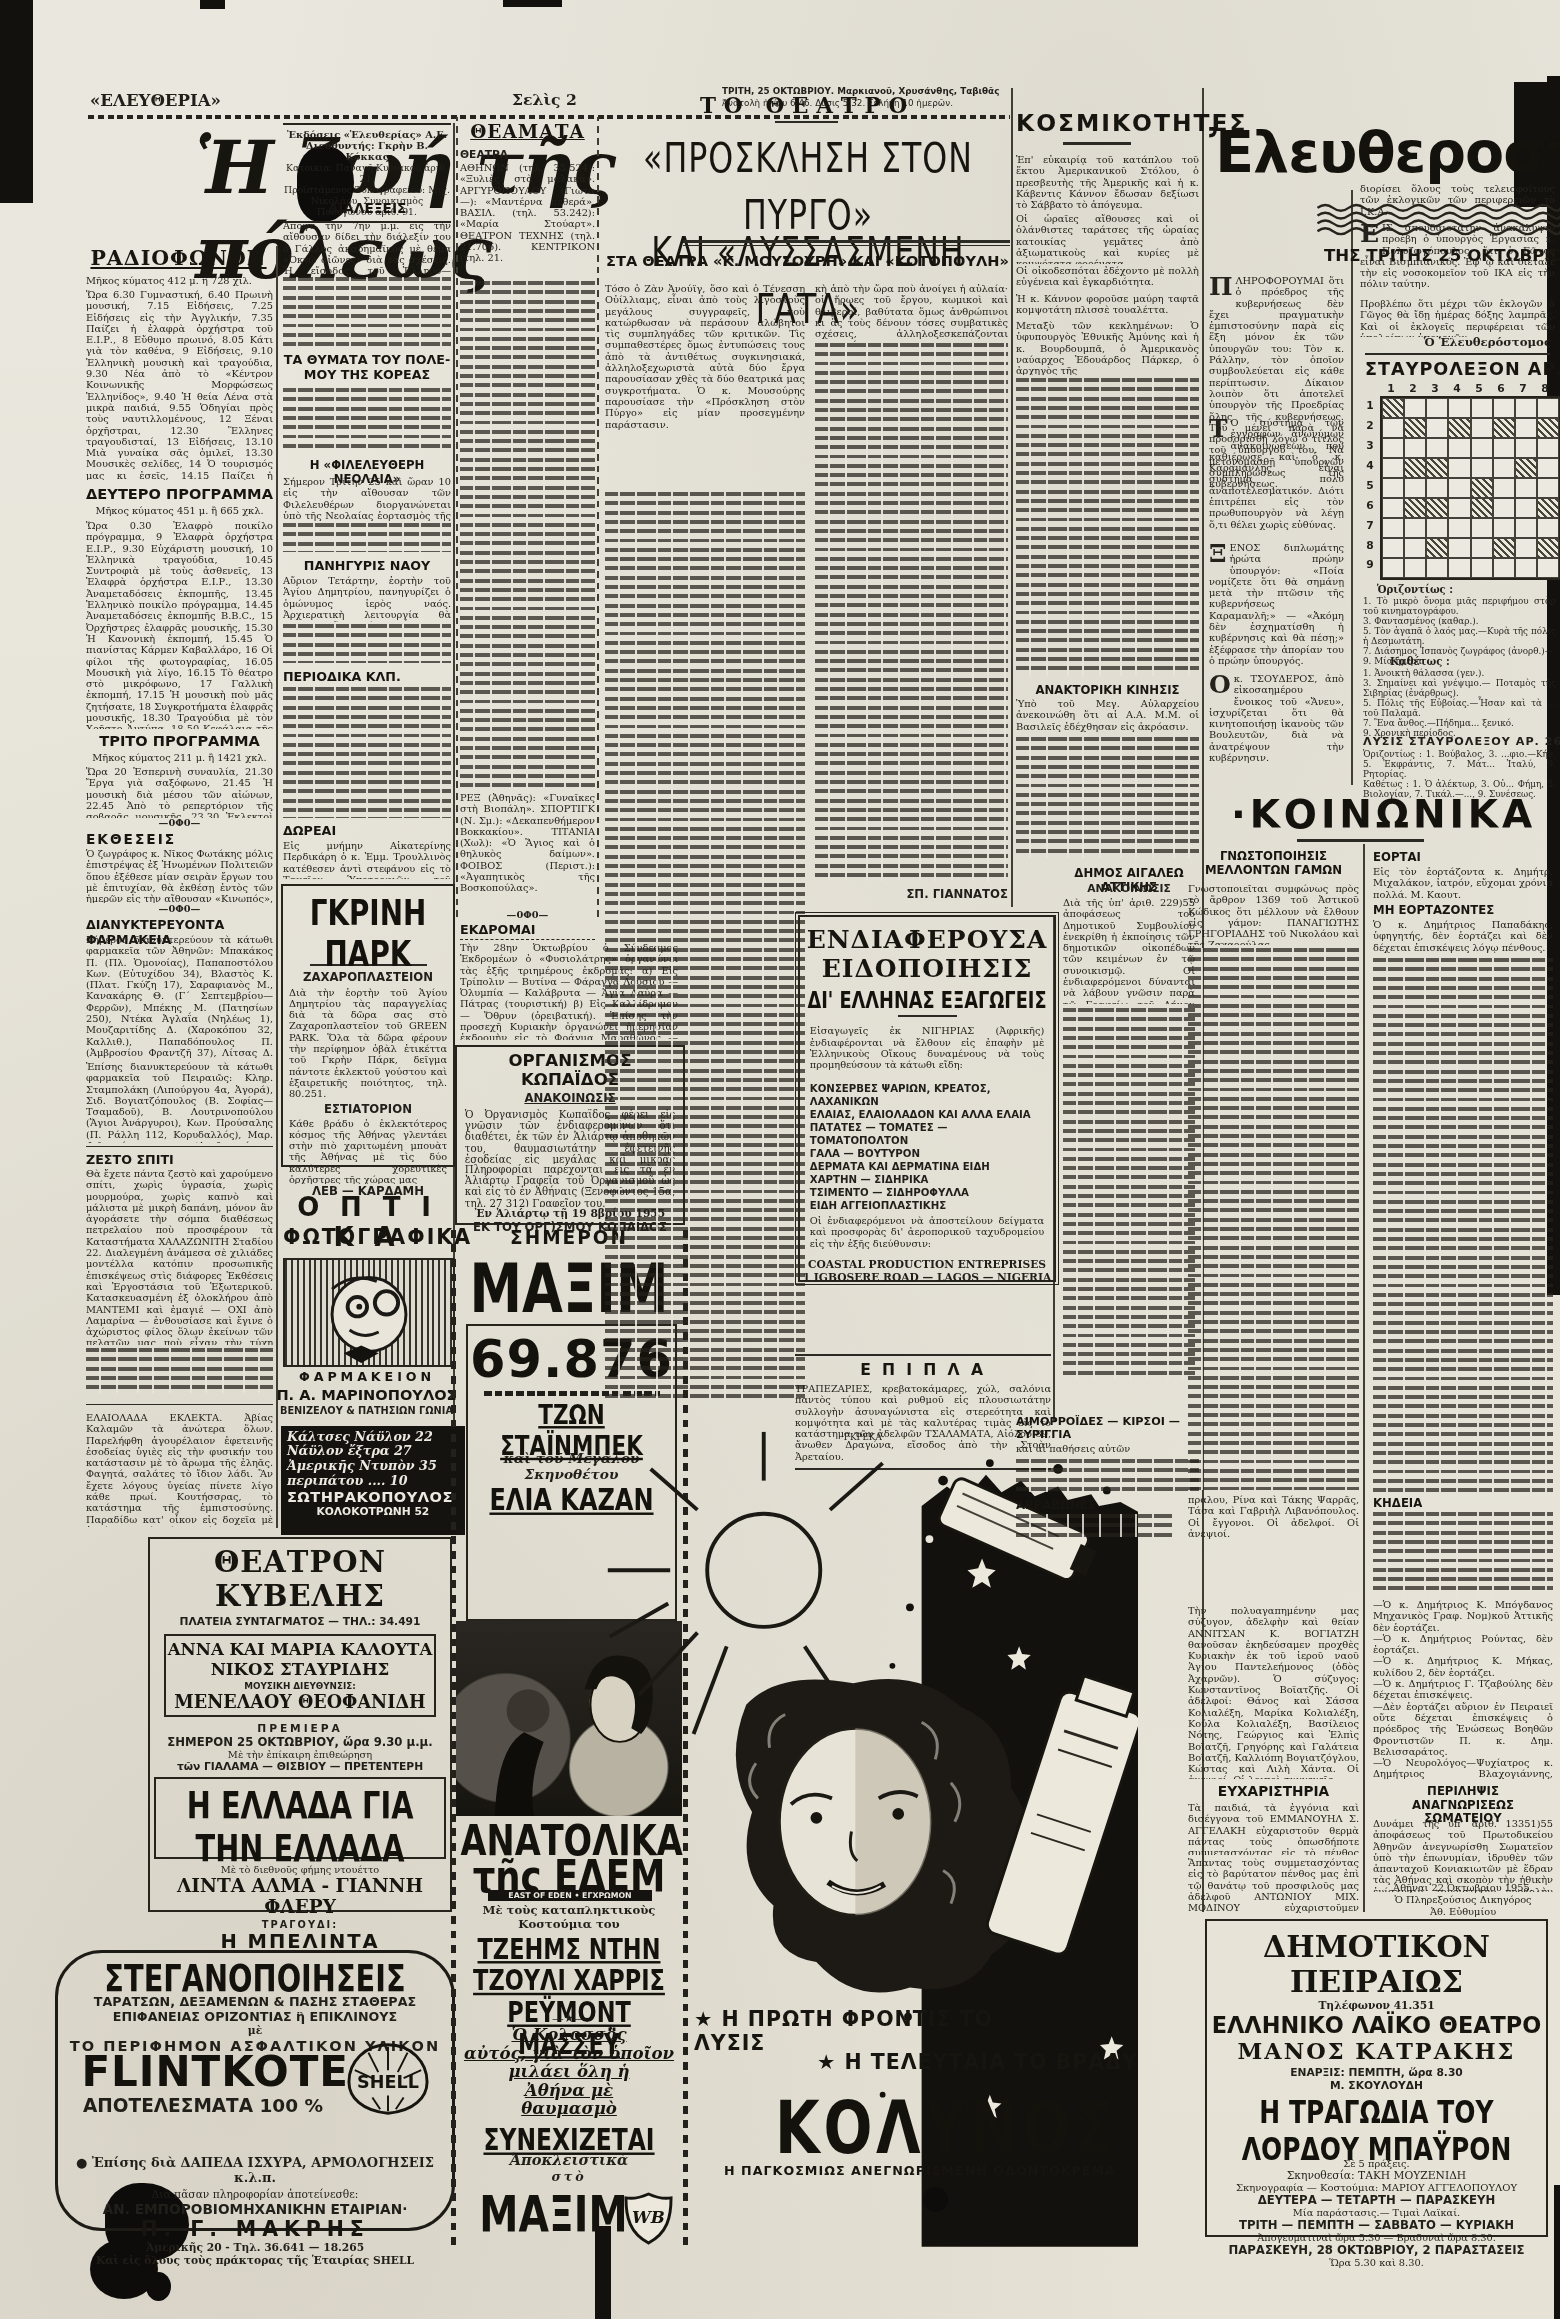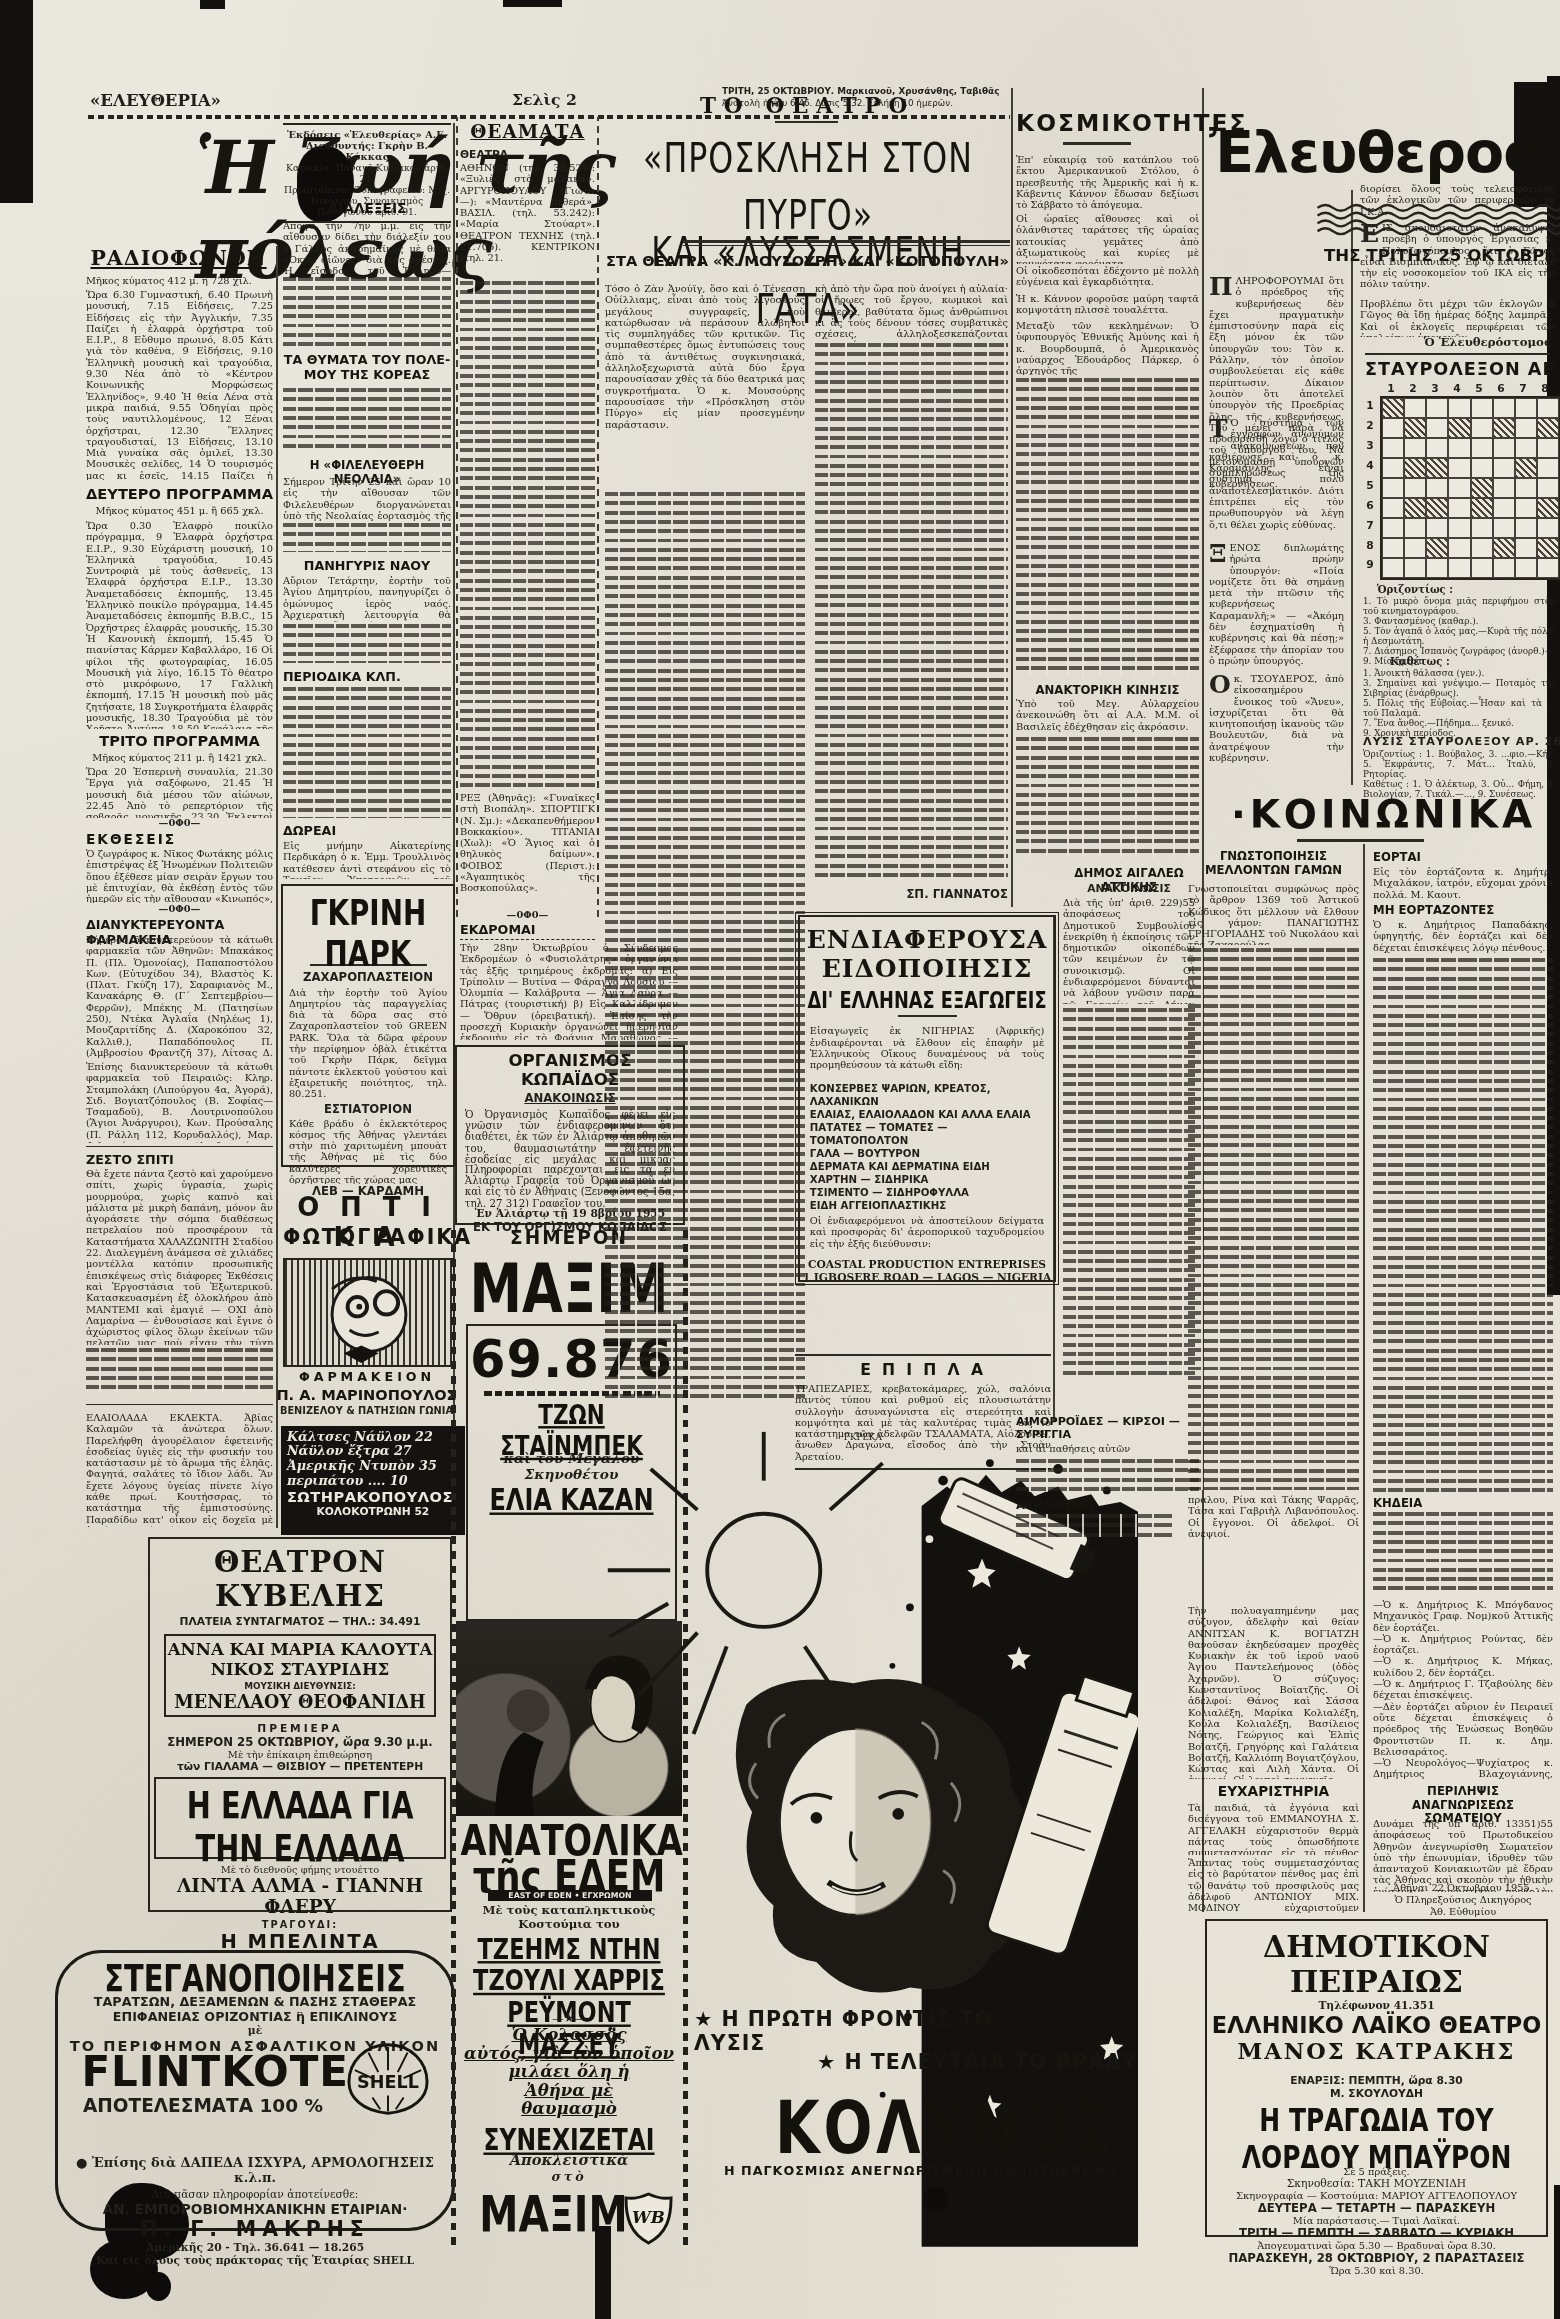--- a/index.html
+++ b/index.html
@@ -583,21 +583,21 @@
   <div class="t ink j" style="left:1373px;top:1818px;width:180px;height:74px">Δυνάμει τῆς ὑπ' ἀριθ. 13351)55 ἀποφάσεως τοῦ Πρωτοδικείου Ἀθηνῶν ἀνεγνωρίσθη Σωματεῖον ὑπὸ τὴν ἐπωνυμίαν, ἱδρυθὲν τῶν ἁπανταχοῦ Κονιακιωτῶν μὲ ἕδραν τὰς Ἀθήνας καὶ σκοπὸν τὴν ἠθικὴν ἐνίσχυσιν, τουριστικὴν προβολὴν καὶ δημιουργίαν ἔργων κοινῆς ὠφελείας τοῦ χωρίου Κονιάκος Δωρίδος.</div>
   <div class="t ink c" style="left:1373px;top:1882px;width:180px;height:11.7px">Ἀθῆναι 22 Ὀκτωβρίου 1955.</div>
   <div class="t ink c" style="left:1373px;top:1894px;width:180px;height:11.7px">Ὁ Πληρεξούσιος Δικηγόρος</div>
   <div class="t ink c" style="left:1373px;top:1906px;width:180px;height:11.7px">Ἀθ. Εὐθυμίου</div>
 
   <div class="box" style="left:1205px;top:1919px;width:339px;height:314px;border-width:2.9px">
     <div class="c b serif hd" style="font-size:30px;margin-top:7.8px">ΔΗΜΟΤΙΚΟΝ ΠΕΙΡΑΙΩΣ</div>
     <div class="c b" style="font-size:10.7px">Τηλέφωνον 41.351</div>
     <div class="c b sans hd" style="font-size:22.4px">ΕΛΛΗΝΙΚΟ ΛΑΪΚΟ ΘΕΑΤΡΟ</div>
     <div class="c b serif hd" style="font-size:22.4px;letter-spacing:2px">ΜΑΝΟΣ ΚΑΤΡΑΚΗΣ</div>
-    <div class="c b sans" style="font-size:10.7px;margin-top:10px">ΕΝΑΡΞΙΣ: ΠΕΜΠΤΗ, ὥρα 8.30</div>
+    <div class="c b sans" style="font-size:10.7px;margin-top:2px">ΕΝΑΡΞΙΣ: ΠΕΜΠΤΗ, ὥρα 8.30</div>
     <div class="c b sans" style="font-size:10.7px">Μ. ΣΚΟΥΛΟΥΔΗ</div>
     <div class="c fat cond" style="width:100%;font-size:26px;margin-top:2px">Η ΤΡΑΓΩΔΙΑ ΤΟΥ ΛΟΡΔΟΥ ΜΠΑΫΡΟΝ</div>
     <div class="c" style="font-size:9.8px;margin-top:3.9px">Σὲ 5 πράξεις.</div>
     <div class="c" style="font-size:10.7px">Σκηνοθεσία: ΤΑΚΗ ΜΟΥΖΕΝΙΔΗ</div>
     <div class="c" style="font-size:10px">Σκηνογραφία — Κοστούμια: ΜΑΡΙΟΥ ΑΓΓΕΛΟΠΟΥΛΟΥ</div>
     <div class="c b sans" style="font-size:11.7px">ΔΕΥΤΕΡΑ — ΤΕΤΑΡΤΗ — ΠΑΡΑΣΚΕΥΗ</div>
     <div class="c" style="font-size:9.8px">Μία παράστασις.— Τιμαὶ Λαϊκαί.</div>
     <div class="c b sans" style="font-size:11.7px">ΤΡΙΤΗ — ΠΕΜΠΤΗ — ΣΑΒΒΑΤΟ — ΚΥΡΙΑΚΗ</div>
     <div class="c" style="font-size:9.8px">Ἀπογευματιναὶ ὥρα 5.30 — Βραδυναὶ ὥρα 8.30.</div>
     <div class="c b sans" style="font-size:11.7px">ΠΑΡΑΣΚΕΥΗ, 28 ΟΚΤΩΒΡΙΟΥ, 2 ΠΑΡΑΣΤΑΣΕΙΣ</div>

